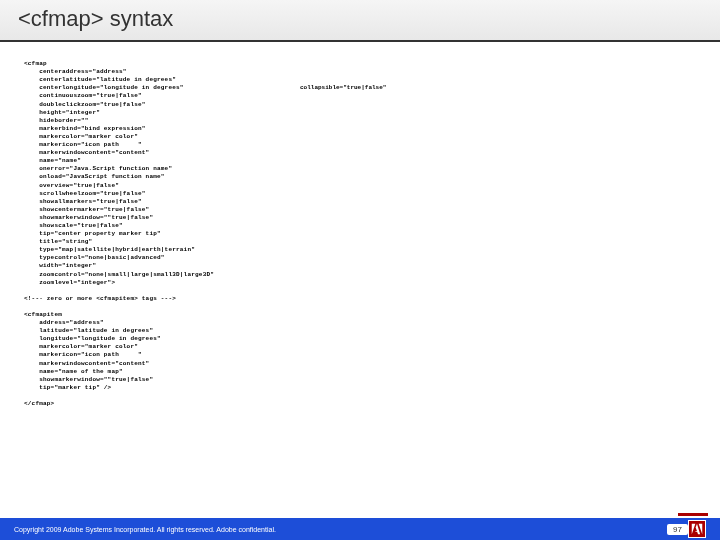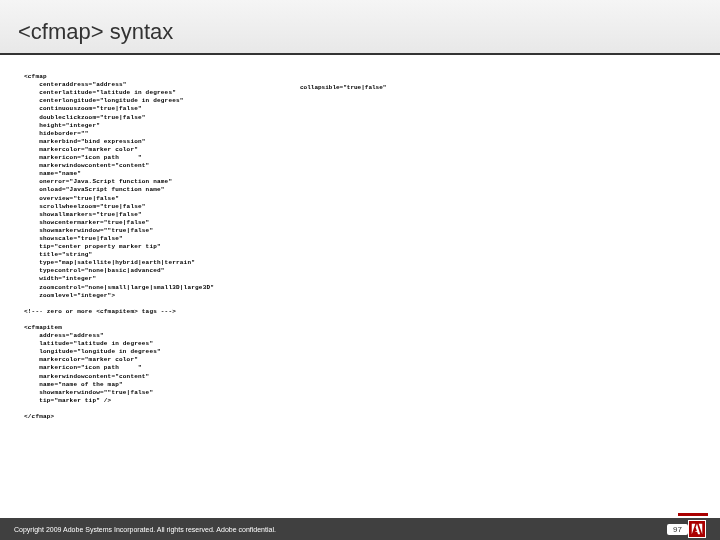--- a/index.html
+++ b/index.html
@@ -1,21 +1,21 @@
 <!DOCTYPE html>
 <html><head>
 <meta charset="utf-8">
 <style>
   * { margin: 0; padding: 0; box-sizing: border-box; }
   body { width: 720px; height: 540px; background: #fff; font-family: Arial, sans-serif; position: relative; overflow: hidden; }
-  .header { background: linear-gradient(#f5f5f5,#e8e8e8); border-bottom: 2px solid #333; padding: 19px 18px 8px; }
+  .header { background: linear-gradient(#f5f5f5,#e8e8e8); border-bottom: 2px solid #333; padding: 6px 18px 8px; }
   .title { font-size: 22px; color: #333; font-weight: normal; }
   .code-area { padding: 10px 24px 0; font-family: "Courier New", monospace; font-size: 6px; line-height: 1.35; color: #000; white-space: pre; font-weight: bold; letter-spacing: 0.2px; }
   .collapsible-attr { position: absolute; left: 300px; top: 84px; font-family: "Courier New", monospace; font-size: 6px; font-weight: bold; }
-  .footer { position: absolute; bottom: 0; left: 0; right: 0; height: 22px; background: #404040; display: flex; align-items: center; padding: 0 14px; }
+  .footer { position: absolute; bottom: 0; left: 0; right: 0; height: 22px; background: #1d4ed8; display: flex; align-items: center; padding: 0 14px; }
   .footer-text { color: #fff; font-size: 7px; flex: 1; }
   .page-badge { background: #fff; color: #333; font-size: 8px; padding: 1px 6px; border-radius: 2px; margin-left: 20px; }
   .adobe-logo { width: 18px; height: 18px; background: #a00; border: 1px solid #fff; margin-left: auto; display: flex; align-items: center; justify-content: center; }
   .adobe-logo svg { width: 14px; height: 14px; }
   .red-accent { position: absolute; right: 12px; bottom: 24px; width: 30px; height: 3px; background: #a00; }
 </style>
 </head>
 <body>
 
 <div class="header">

